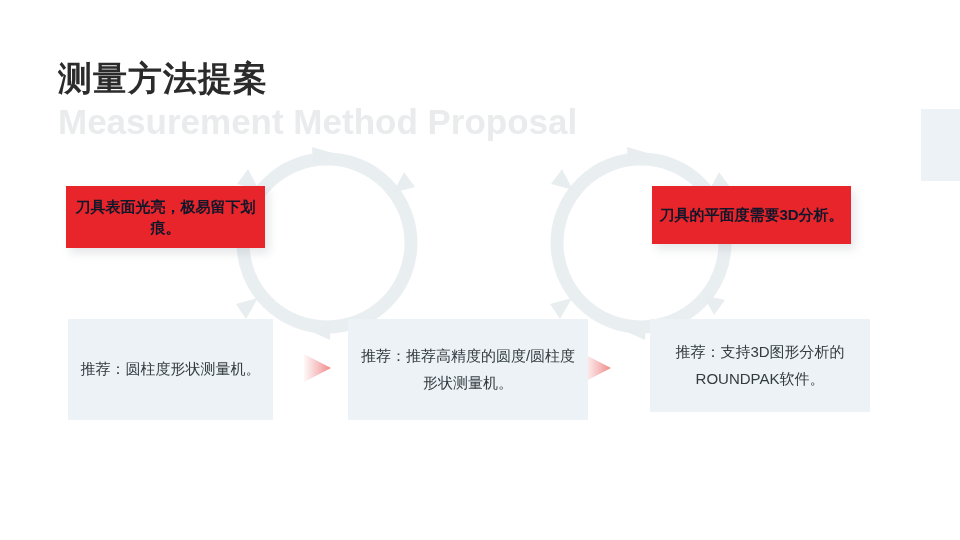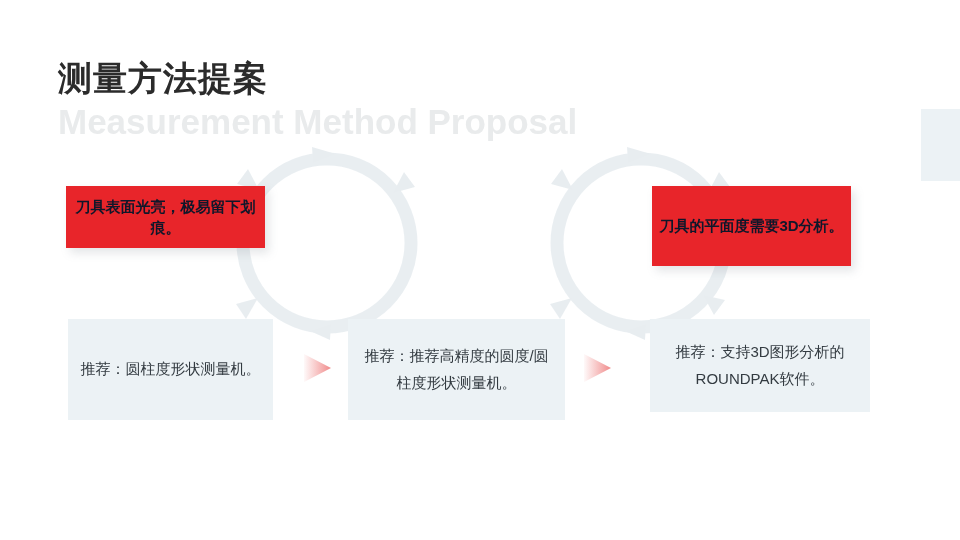--- a/index.html
+++ b/index.html
@@ -85,39 +85,39 @@
     display: flex;
     align-items: center;
     justify-content: center;
     box-sizing: border-box;
     padding: 6px 4px;
     box-shadow: 4px 5px 9px rgba(120,130,140,0.20);
     z-index: 4;
   }
   #statement-0 { left: 66px;  top: 139px; width: 199px; height: 62px; }
   #statement-1 { left: 360px; top: 139px; width: 199px; height: 62px; }
-  #statement-2 { left: 652px; top: 139px; width: 199px; height: 80px; }
+  #statement-2 { left: 652px; top: 139px; width: 199px; height: 58px; }
 
   
   .recommend-box {
     position: absolute;
     background: #ecf2f5;
     color: #333b41;
     font-size: 15px;
     line-height: 1.75;
     text-align: center;
     display: flex;
     align-items: center;
     justify-content: center;
     box-sizing: border-box;
     padding: 6px 10px;
     z-index: 4;
   }
   #recommend-0 { left: 68px;  top: 272px; width: 205px; height: 101px; }
-  #recommend-1 { left: 348px; top: 272px; width: 217px; height: 101px; }
+  #recommend-1 { left: 348px; top: 272px; width: 240px; height: 101px; }
   #recommend-2 { left: 650px; top: 272px; width: 220px; height: 93px; }
 
   
   .flow-arrow {
     position: absolute;
     z-index: 4;
   }
   #flow-arrow-0 { left: 300px; top: 304px; }
   #flow-arrow-1 { left: 580px; top: 304px; }
 </style>

